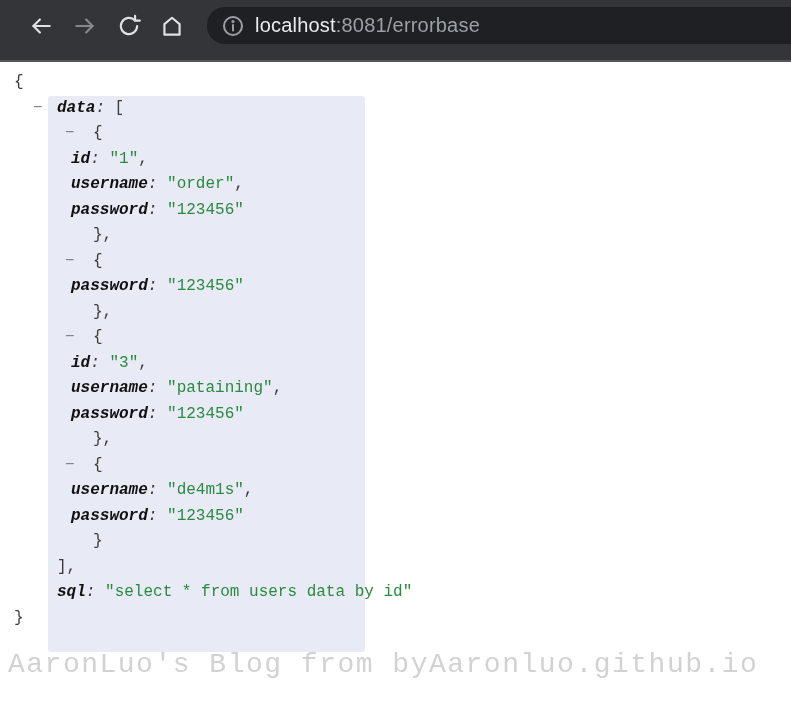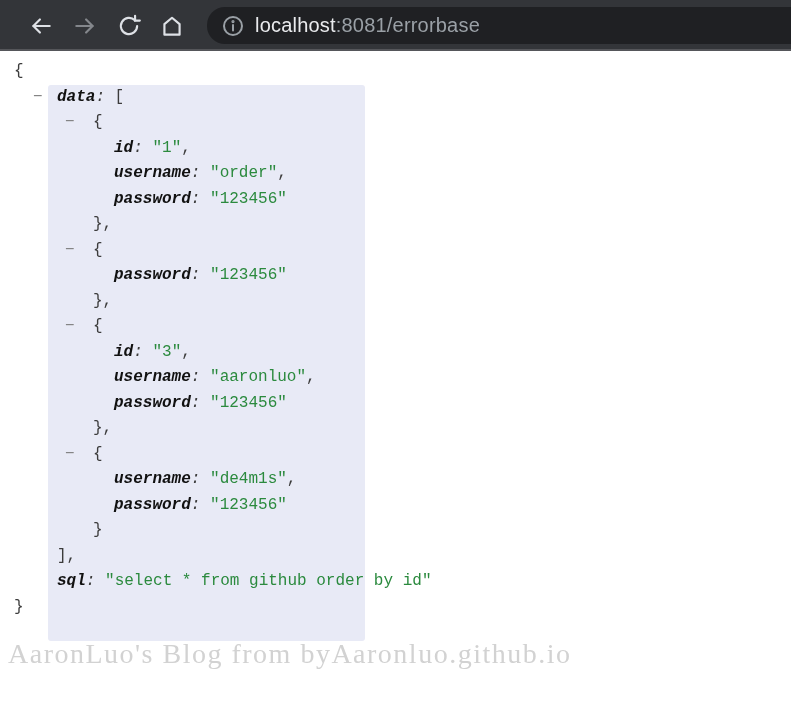--- a/index.html
+++ b/index.html
@@ -1,20 +1,20 @@
 <!DOCTYPE html>
 <html><head>
 <meta charset="utf-8">
 <style>
   * { margin:0; padding:0; box-sizing:border-box; }
   html,body { width:791px; height:701px; overflow:hidden; background:#fff;
               font-family:"Liberation Sans", sans-serif; }
 
   
-  .toolbar { position:relative; width:791px; height:51px; background:#333539;
+  .toolbar { position:relative; width:791px; height:62px; background:#333539;
              border-bottom:2px solid #55565a; }
   .navbtn { position:absolute; top:12px; width:30px; height:28px; background:transparent;
             border:none; cursor:pointer; padding:0; }
   .navbtn svg { display:block; margin:0 auto; }
   .btn-back    { left:26px; }
   .btn-forward { left:70px; }
   .btn-reload  { left:114px; }
   .btn-home    { left:157px; }
 
   .omnibox { position:absolute; left:207px; top:7px; width:600px; height:37px;
@@ -30,28 +30,28 @@
   
   .content { position:relative; width:791px; height:648px; background:#ffffff;
              padding-top:8px;
              font-family:"Liberation Mono","DejaVu Sans Mono",monospace;
              font-size:16px; line-height:25.5px; color:#3c3c3c; }
 
   .hover-highlight { position:absolute; left:48px; top:34px; width:317px; height:556px;
                      background:#e8eaf6; border-radius:3px; z-index:1; }
 
   .watermark { position:absolute; left:8px; top:590px; z-index:1; white-space:nowrap;
-               font-family:Liberation Serif, serif;
+               font-family:Liberation Mono, monospace;
                font-size:28px; letter-spacing:1.5px; color:#d2d2d2; }
 
   .ln { position:relative; height:25.5px; white-space:pre; z-index:2; }
   .ind0 { padding-left:14px; }
   .ind1 { padding-left:57px; }
   .ind2 { padding-left:93px; }
-  .ind3 { padding-left:114px; }
+  .ind3 { padding-left:71px; }
 
   .marker { position:absolute; top:0; color:#808080; cursor:pointer; }
   .m1 { left:33px; }
   .m2 { left:65px; }
 
   .p   { color:#3c3c3c; }
   .key { color:#111111; font-weight:bold;font-style:italic; }
   .key::after { content:": "; color:#3c3c3c; font-weight:normal; }
   .str { color:#2b8a3e; }
   .str::before, .str::after { content:"\2033"; }
@@ -120,28 +120,28 @@
   <div class="ln ind3"><span class="key">username</span><span class="str">order</span><span class="p">,</span></div>
   <div class="ln ind3"><span class="key">password</span><span class="str">123456</span></div>
   <div class="ln ind2"><span class="p">},</span></div>
 
   <div class="ln ind2"><span class="marker m2">−</span><span class="p">{</span></div>
   <div class="ln ind3"><span class="key">password</span><span class="str">123456</span></div>
   <div class="ln ind2"><span class="p">},</span></div>
 
   <div class="ln ind2"><span class="marker m2">−</span><span class="p">{</span></div>
   <div class="ln ind3"><span class="key">id</span><span class="str">3</span><span class="p">,</span></div>
-  <div class="ln ind3"><span class="key">username</span><span class="str">aaronluo</span><span class="p">,</span></div>
+  <div class="ln ind3"><span class="key">username</span><span class="str">pataining</span><span class="p">,</span></div>
   <div class="ln ind3"><span class="key">password</span><span class="str">123456</span></div>
   <div class="ln ind2"><span class="p">},</span></div>
 
   <div class="ln ind2"><span class="marker m2">−</span><span class="p">{</span></div>
   <div class="ln ind3"><span class="key">username</span><span class="str">de4m1s</span><span class="p">,</span></div>
   <div class="ln ind3"><span class="key">password</span><span class="str">123456</span></div>
   <div class="ln ind2"><span class="p">}</span></div>
 
   <div class="ln ind1"><span class="p">],</span></div>
 
-  <div class="ln ind1"><span class="key">sql</span><span class="str">select * from github order by id</span></div>
+  <div class="ln ind1"><span class="key">sql</span><span class="str">select * from users data by id</span></div>
 
   <div class="ln ind0"><span class="p">}</span></div>
 
 </div>
 
 </body></html>

